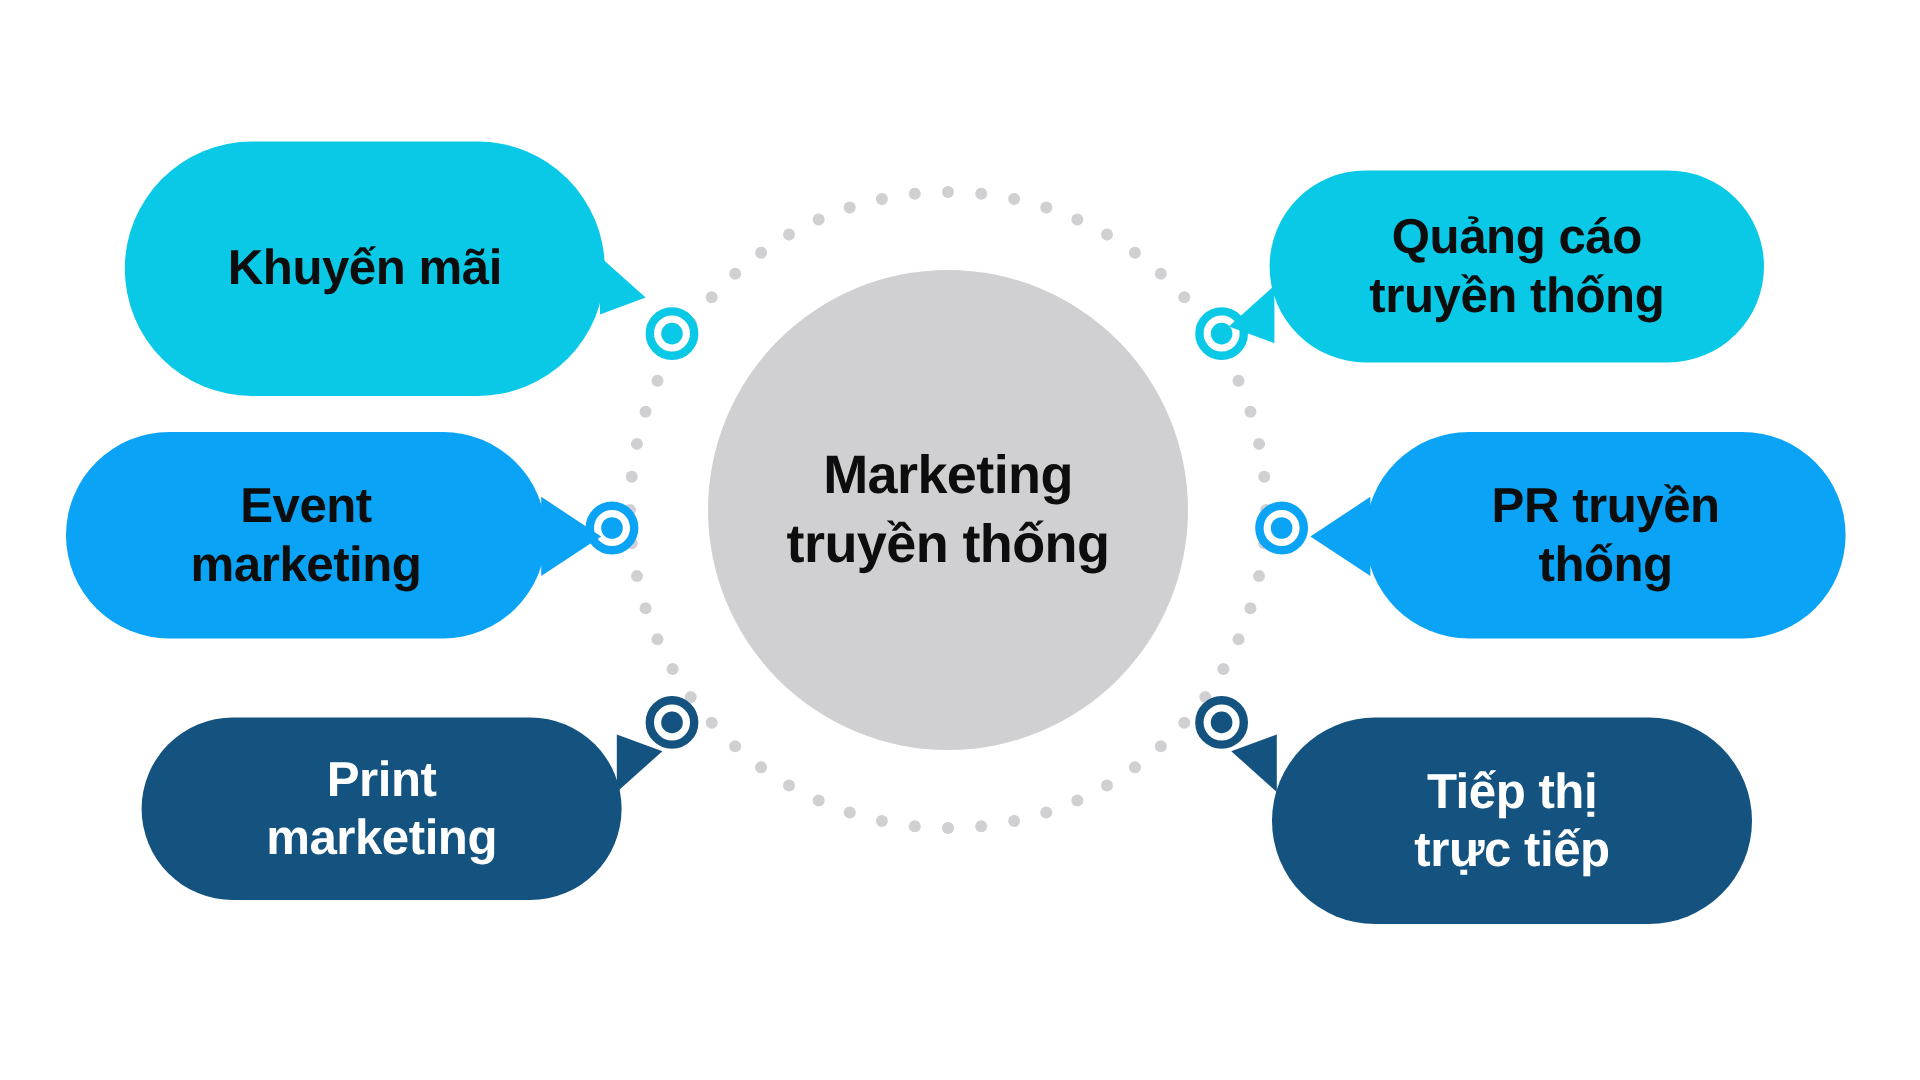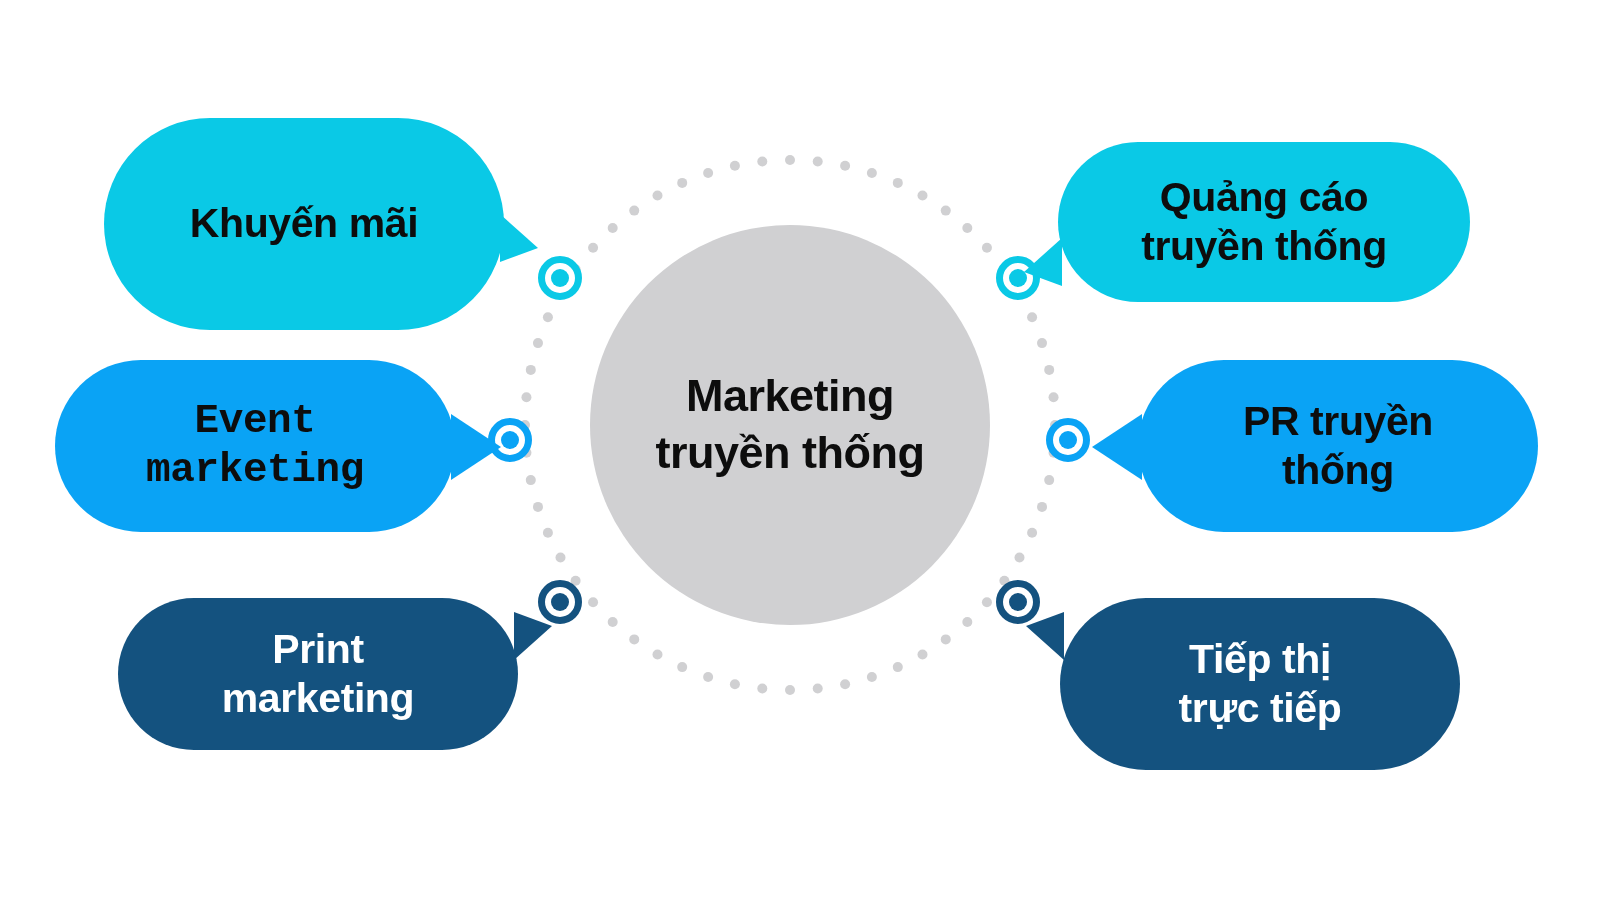--- a/index.html
+++ b/index.html
@@ -76,21 +76,21 @@
     text-align: center;
     font-weight: 700;
     font-size: 41px;
     line-height: 1.2;
     letter-spacing: -0.4px;
     white-space: pre-line;
   }
 
   
   #bubble-khuyen-mai  { left: 104px;  top: 118px; width: 400px; height: 212px; }
-  #bubble-event       { left: 55px;   top: 360px; width: 400px; height: 172px; font-family: Liberation Mono, monospace; }
+  #bubble-event       { left: 55px;   top: 360px; width: 400px; height: 172px; }
   #bubble-print       { left: 118px;  top: 598px; width: 400px; height: 152px; }
   #bubble-quangcao    { left: 1058px; top: 118px; width: 412px; height: 160px; margin-top: 24px; }
   #bubble-pr          { left: 1138px; top: 360px; width: 400px; height: 172px; }
   #bubble-tiepthi     { left: 1060px; top: 598px; width: 400px; height: 172px; }
 
   
   #bubble-khuyen-mai .tail {
     right: -34px; top: 96px;
     border-top: 34px solid transparent;
     border-bottom: 14px solid transparent;

